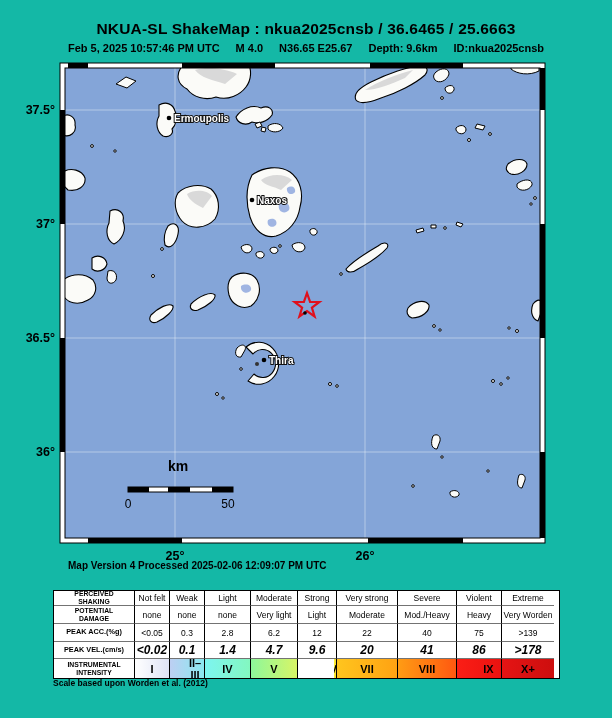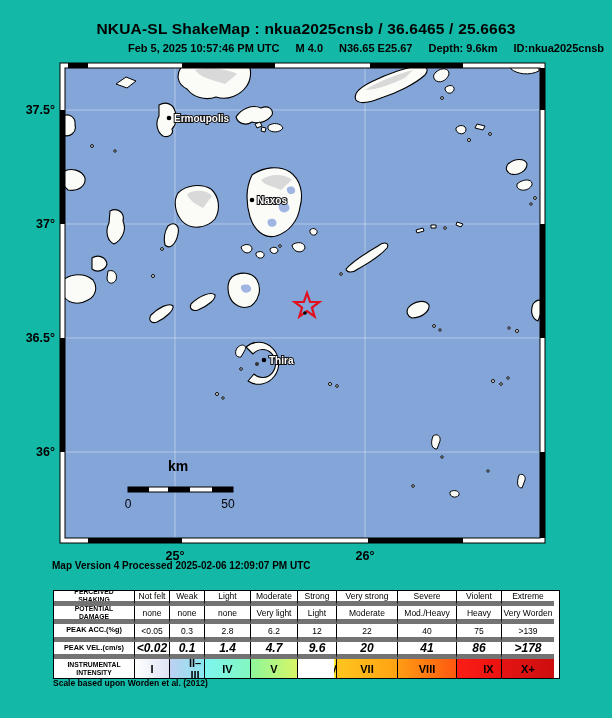--- a/index.html
+++ b/index.html
@@ -1,32 +1,32 @@
 <!DOCTYPE html>
 <html><head>
 <meta charset="utf-8">
 <style>
   html,body{margin:0;padding:0;background:#fff;}
   .page{position:relative;width:612px;height:718px;background:#14b8a6;overflow:hidden;
         font-family:"Liberation Sans",sans-serif;color:#000;}
   .title{position:absolute;top:20px;left:0;width:612px;text-align:center;
          font-size:15.5px;font-weight:bold;letter-spacing:.2px;}
-  .subtitle{position:absolute;top:42px;left:0;width:612px;text-align:right;
+  .subtitle{position:absolute;top:42px;left:0;width:612px;text-align:center;
             font-size:11px;font-weight:bold;}
   .subtitle span{margin:0 8px;}
   .map-wrap{position:absolute;left:65px;top:68px;width:475px;height:470px;}
   .map-svg{overflow:visible;}
-  .version-line{position:absolute;left:52px;top:560px;font-size:10px;font-weight:bold;}
+  .version-line{position:absolute;left:68px;top:560px;font-size:10px;font-weight:bold;}
   
   .legend{position:absolute;left:53px;top:590px;width:505px;
           display:grid;
           grid-template-columns:81px 35px 35px 46px 47px 39px 61px 59px 45px 52px;
           grid-template-rows:15px 18px 18px 17px 19px;
           border:1.5px solid #000;box-sizing:content-box;background:#fff;}
-  .cell{border-right:1px solid #000;border-bottom:5px solid #737373;
+  .cell{border-right:1px solid #000;border-bottom:1px solid #737373;
         display:flex;flex-direction:column;align-items:center;justify-content:center;
         text-align:center;overflow:hidden;}
   .cell.lastcol{border-right:none;}
   .cell.lastrow{border-bottom:none;}
   .rowlabel{font-weight:bold;font-size:6.8px;line-height:1.12;letter-spacing:0;}
   .rowlabel.single{font-size:7.3px;}
   .val{font-size:8.5px;}
   .velval{font-size:12px;font-weight:bold;font-style:italic;}
   .mmi-cell{font-size:11px;font-weight:bold;}
   .footnote{position:absolute;left:53px;top:678px;font-size:8.5px;font-weight:bold;}

